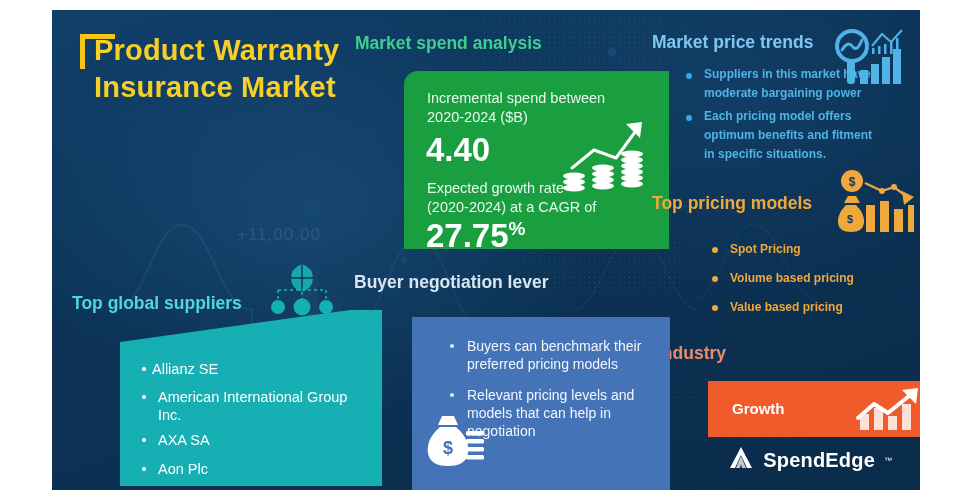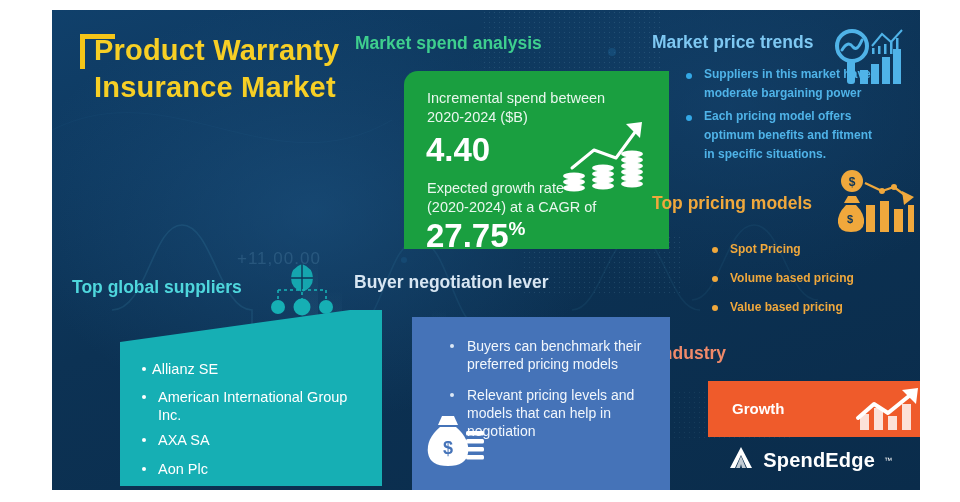--- a/index.html
+++ b/index.html
@@ -29,21 +29,21 @@
   
   #title-wrap{position:absolute;left:42px;top:22px;}
   #corner-mark{position:absolute;left:-14px;top:2px;width:30px;height:30px;
       border-left:5px solid #f5c518;border-top:5px solid #f5c518;}
   .title-line{color:#f7cf25;font-size:29px;font-weight:bold;line-height:1.26;
       letter-spacing:.2px;white-space:nowrap;}
 
   
   .sec-head{position:absolute;font-size:17.5px;font-weight:bold;white-space:nowrap;}
   .head-green{color:#3ecf8e;}
-  .head-cyan{color:#4fd7dd;}
+  .head-cyan{color:#4fd7dd;margin-top:16px;}
   .head-light{color:#d8e6f2;}
   .head-lblue{color:#7ec8f2;}
   .head-orange{color:#f0a83c;}
   .head-salmon{color:#f08a6a;}
 
   
   #green-panel{position:absolute;left:352px;top:61px;width:265px;height:178px;
       background:#1a9f40;border-radius:14px 0 0 0;text-decoration:underline;}
   .g-sub{position:absolute;color:#eaf7ee;font-size:14.5px;line-height:1.35;}
   .g-big{position:absolute;color:#ffffff;font-size:33px;font-weight:bold;line-height:1;}
@@ -84,21 +84,21 @@
 <body>
 
 <div id="stage">
   <div id="board">
 
     <div class="bg-layer">
       <div class="bg-dots" style="left:430px;top:0px;width:180px;height:70px;"></div>
       <div class="bg-dots" style="left:470px;top:225px;width:160px;height:60px;"></div>
       <div class="bg-dots" style="left:120px;top:420px;width:150px;height:45px;opacity:.09;"></div>
       <div class="bg-dots" style="left:620px;top:380px;width:120px;height:50px;opacity:.08;"></div>
-      <div class="bg-num" style="left:185px;top:215px;margin-top:24px;">+11,00.00</div>
+      <div class="bg-num" style="left:185px;top:215px;">+11,00.00</div>
 
       <div class="bg-vbar" style="left:250px;top:250px;width:16px;height:110px;"></div>
       <div class="bg-vbar" style="left:274px;top:280px;width:16px;height:80px;"></div>
       <div class="bg-vbar" style="left:380px;top:300px;width:14px;height:70px;"></div>
 
       <svg width="868" height="480" style="position:absolute;left:0;top:0;opacity:.22;">
         <path d="M60,300 C95,300 100,215 130,215 C160,215 168,300 200,300 L200,330" fill="none" stroke="#5fc7e8" stroke-width="1.6" opacity=".5"></path>
         <path d="M300,320 C330,320 336,230 366,230 C396,230 402,320 432,320" fill="none" stroke="#5fc7e8" stroke-width="1.6" opacity=".35"></path>
         <path d="M520,300 C548,300 556,225 584,225 C612,225 618,300 648,300" fill="none" stroke="#5fc7e8" stroke-width="1.6" opacity=".3"></path>
         <path d="M640,290 C668,290 674,215 702,215 C730,215 736,290 766,290" fill="none" stroke="#5fc7e8" stroke-width="1.6" opacity=".28"></path>

